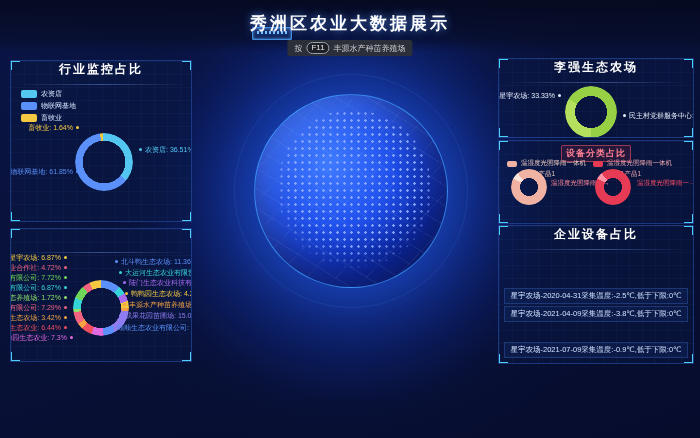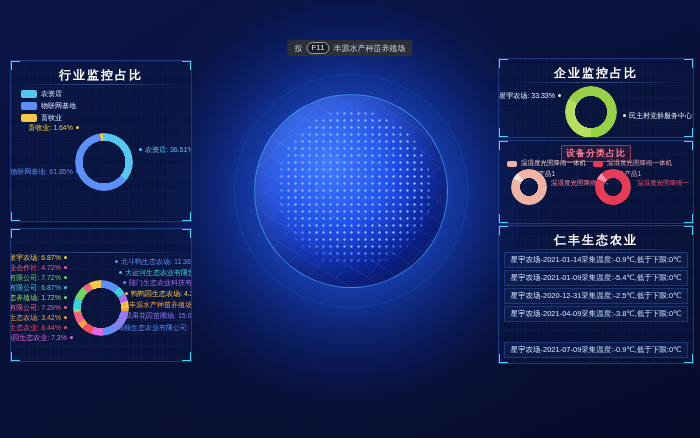--- a/index.html
+++ b/index.html
@@ -51,21 +51,21 @@
   .panel{position:absolute;background:rgba(10,24,66,.55);
     border:1px solid rgba(46,90,190,.5);overflow:hidden;
     background-image:linear-gradient(rgba(70,110,210,.06) 1px,transparent 1px),
       linear-gradient(90deg,rgba(70,110,210,.06) 1px,transparent 1px);
     background-size:13px 13px;}
   .c{position:absolute;width:8px;height:8px;}
   .c.tl{left:-1px;top:-1px;border-left:2px solid #4ed0f5;border-top:2px solid #4ed0f5;}
   .c.tr{right:-1px;top:-1px;border-right:2px solid #4ed0f5;border-top:2px solid #4ed0f5;}
   .c.bl{left:-1px;bottom:-1px;border-left:2px solid #4ed0f5;border-bottom:2px solid #4ed0f5;}
   .c.br{right:-1px;bottom:-1px;border-right:2px solid #4ed0f5;border-bottom:2px solid #4ed0f5;}
-  .ptitle{margin-top:6px;text-align:center;font-size:12px;font-weight:bold;
+  .ptitle{text-align:center;font-size:12px;font-weight:bold;
     color:#ffffff;letter-spacing:2px;}
   .pdiv{position:absolute;left:5px;right:5px;top:23px;height:1px;
     background:linear-gradient(90deg,transparent,rgba(110,150,230,.45),transparent);}
   
   .donut{position:absolute;border-radius:50%;
     -webkit-mask:radial-gradient(farthest-side,transparent calc(var(--hole) - 1%),#000 var(--hole));
             mask:radial-gradient(farthest-side,transparent calc(var(--hole) - 1%),#000 var(--hole));}
   
   .legend{position:absolute;display:flex;align-items:center;}
   .sw{width:16px;height:8px;border-radius:2px;margin-right:4px;flex:0 0 auto;}
@@ -91,20 +91,26 @@
 
 <div class="stage">
 
   <div class="glow"></div>
   <div class="orbit"></div>
   <div class="globe">
     <div class="dots"></div>
     <div class="mesh"></div>
   </div>
 
+  <div class="header">
+    <div class="logo">
+        <i></i>
+      </div>
+    <div class="title">秀洲区农业大数据展示</div>
+  </div>
   <div class="tip">
     <span>按</span>
     <span class="key">F11</span>
     <span>丰源水产种苗养殖场</span>
   </div>
 
   <div class="panel" style="left:10px;top:60px;width:180px;height:160px;">
     <i class="c tl"></i>
       <i class="c tr"></i>
     <i class="c bl"></i>
@@ -190,21 +196,21 @@
     <div class="lbl r" style="left: 100px; top: 94px; color: rgb(91, 143, 249);">
         <span>颐顺生态农业有限公司: 6.87%</span>
       </div>
   </div>
 
   <div class="panel" style="left:498px;top:58px;width:194px;height:78px;">
     <i class="c tl"></i>
       <i class="c tr"></i>
     <i class="c bl"></i>
       <i class="c br"></i>
-    <div class="ptitle">企业监控占比</div>
+    <div class="ptitle">李强生态农场</div>
     <div class="pdiv"></div>
     <div class="donut" style="left: 66px; top: 27px; width: 52px; height: 52px; --hole: 62%; background: conic-gradient(from 180deg, rgb(181, 224, 94) 0deg, rgb(181, 224, 94) 119.988deg, rgb(151, 207, 69) 119.988deg, rgb(151, 207, 69) 360deg);"></div>
     <div class="lbl l" style="right:132px;top:32px;color:#e8f0ff;">
         <span>星宇农场: 33.33%</span>
       </div>
     <div class="lbl r" style="left:124px;top:52px;color:#e8f0ff;">
         <span>民主村党群服务中心:</span>
       </div>
   </div>
 
@@ -234,22 +240,20 @@
     <div class="donut" style="left: 96px; top: 28px; width: 36px; height: 36px; --hole: 50%; background: conic-gradient(from 320deg, rgb(231, 59, 85) 0deg, rgb(231, 59, 85) 338.4deg, rgb(255, 147, 165) 338.4deg, rgb(255, 147, 165) 360deg);"></div>
     <div class="callout" style="left: 138px; top: 38px; color: rgb(255, 77, 103);">
       <span>温湿度光照降雨一→</span></div>
   </div>
 
   <div class="panel" style="left:498px;top:225px;width:194px;height:137px;">
     <i class="c tl"></i>
       <i class="c tr"></i>
     <i class="c bl"></i>
       <i class="c br"></i>
-    <div class="ptitle">仁丰生态农业</div>
-    <div class="pdiv"></div>
-    <div class="row" style="top:26px;">星宇农场-2021-01-14采集温度:-0.9℃,低于下限:0℃</div>
-    <div class="row" style="top:44px;">星宇农场-2021-01-09采集温度:-5.4℃,低于下限:0℃</div>
-    <div class="row" style="top:62px;">星宇农场-2020-12-31采集温度:-2.5℃,低于下限:0℃</div>
+    <div class="ptitle">企业设备占比</div>
+    <div class="pdiv"></div>
+    <div class="row" style="top:62px;">星宇农场-2020-04-31采集温度:-2.5℃,低于下限:0℃</div>
     <div class="row" style="top:80px;">星宇农场-2021-04-09采集温度:-3.8℃,低于下限:0℃</div>
     <div class="row" style="top:116px;">星宇农场-2021-07-09采集温度:-0.9℃,低于下限:0℃</div>
   </div>
 
 </div>
 
 </body></html>

